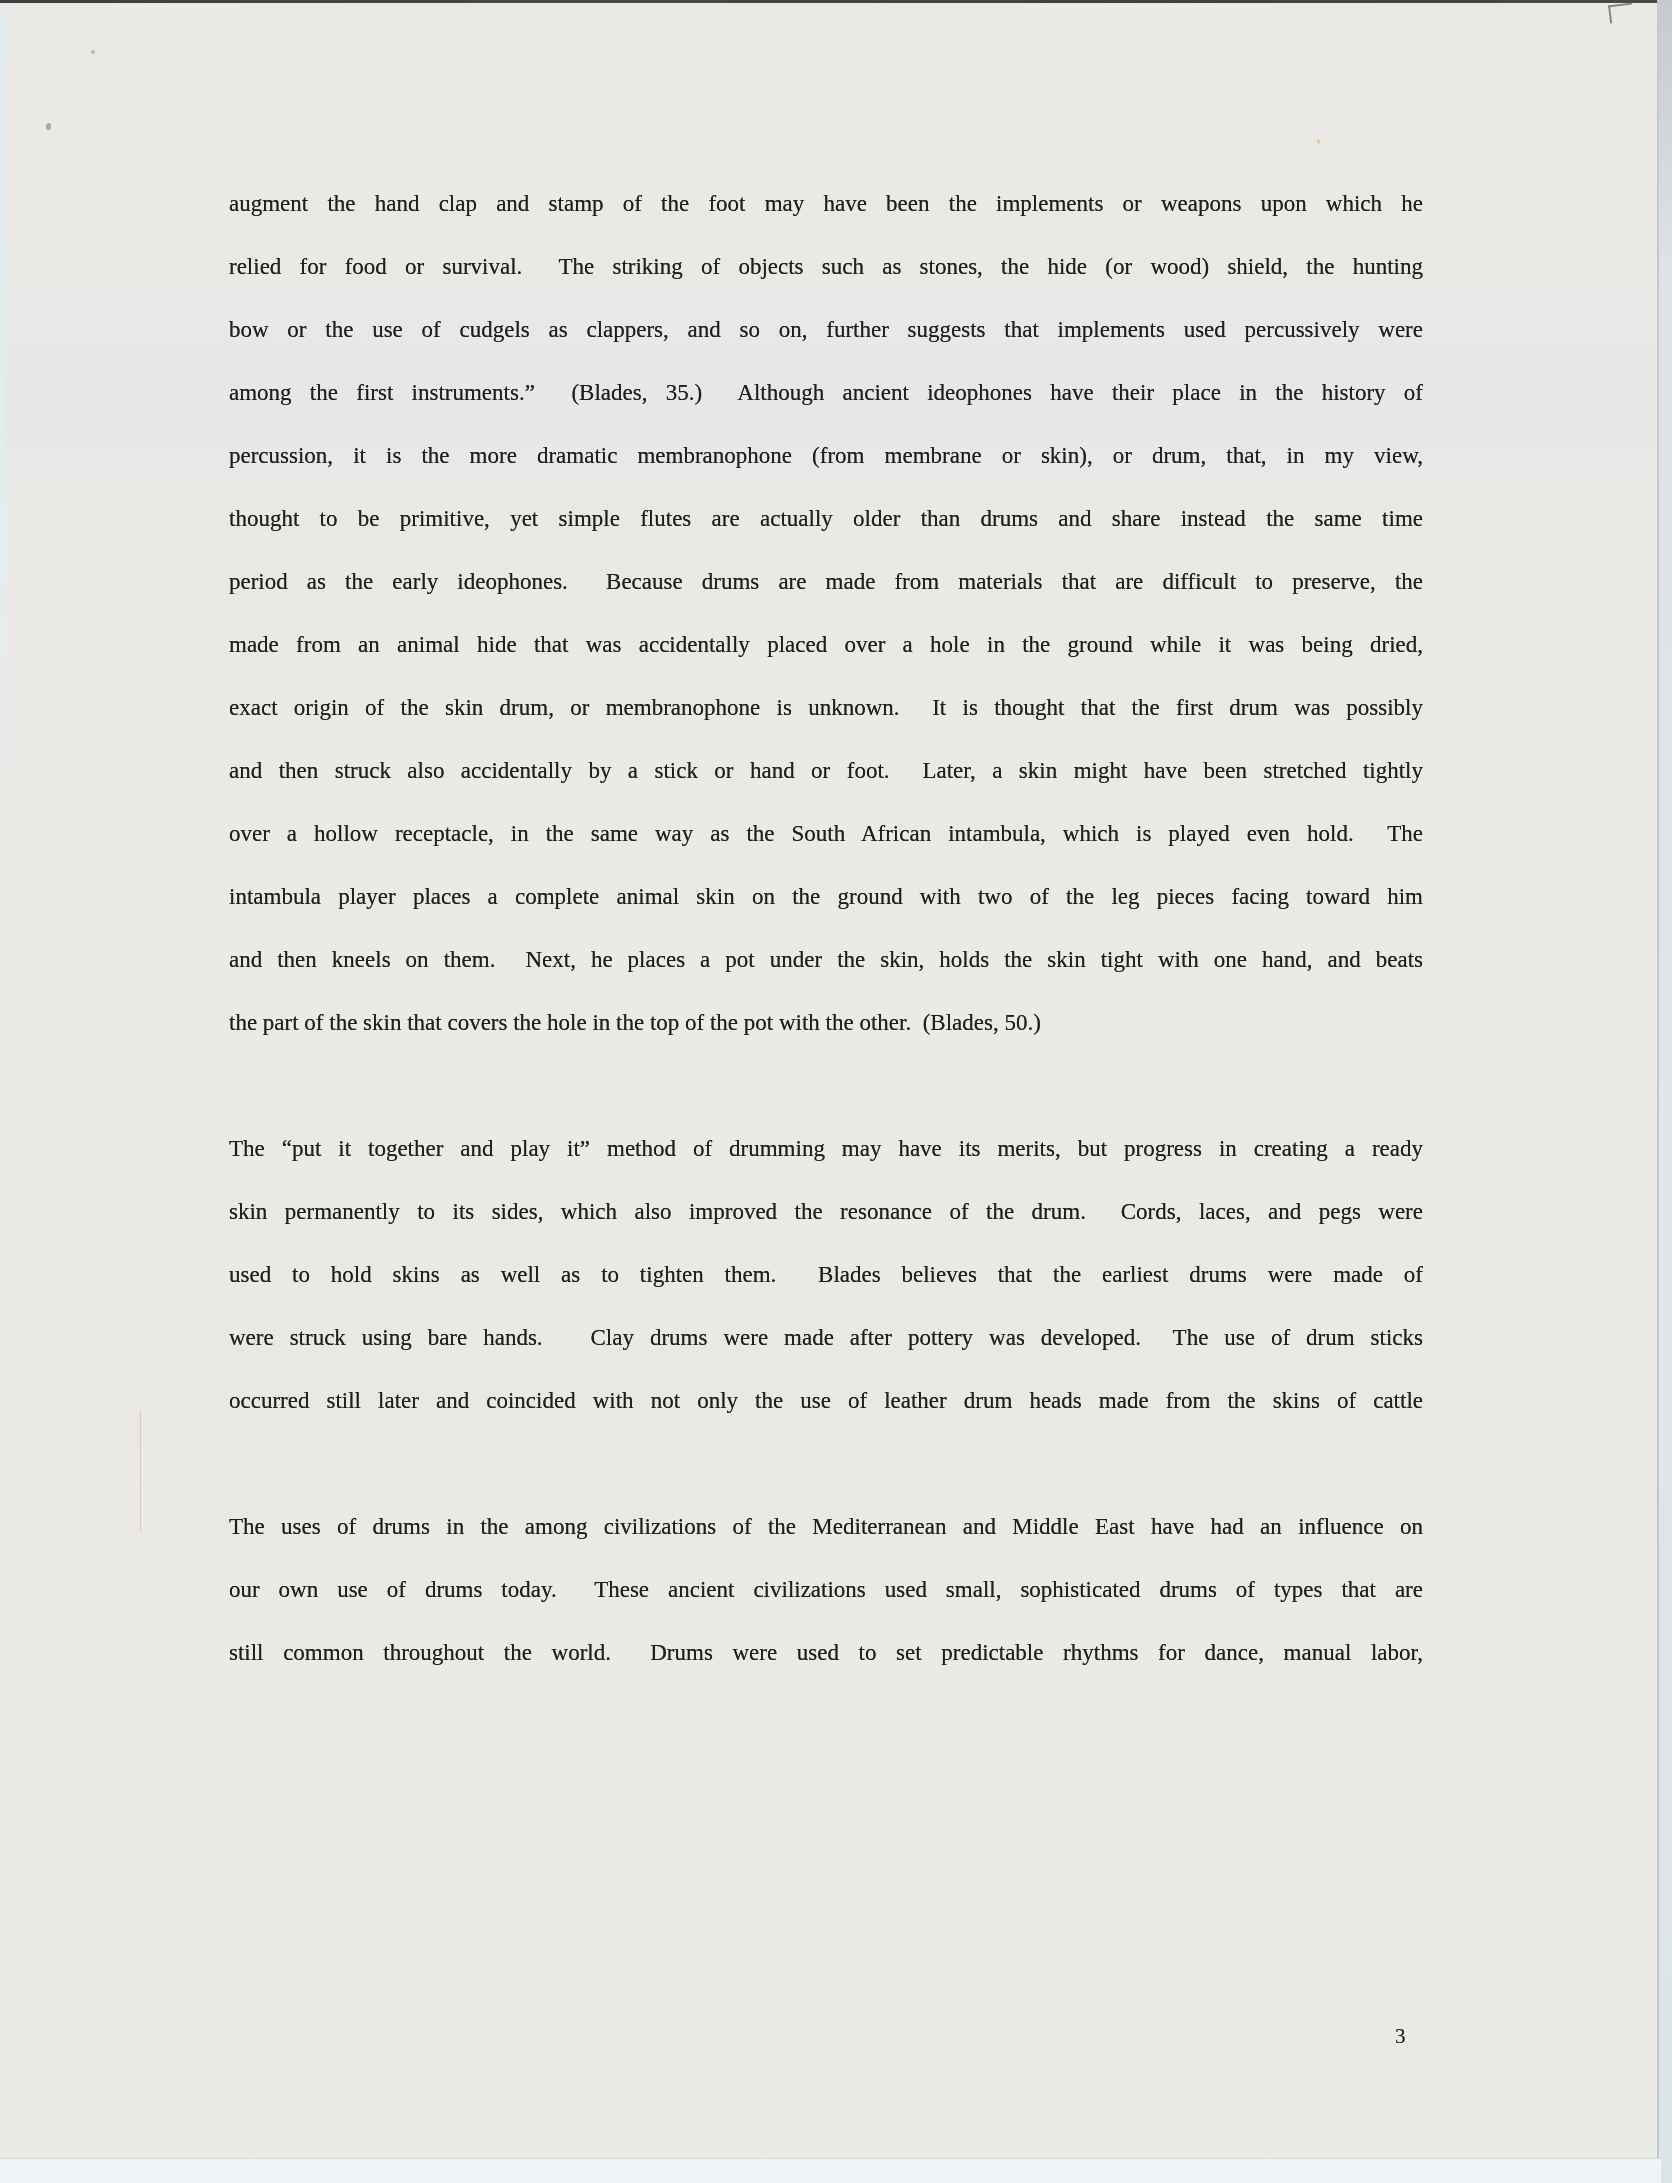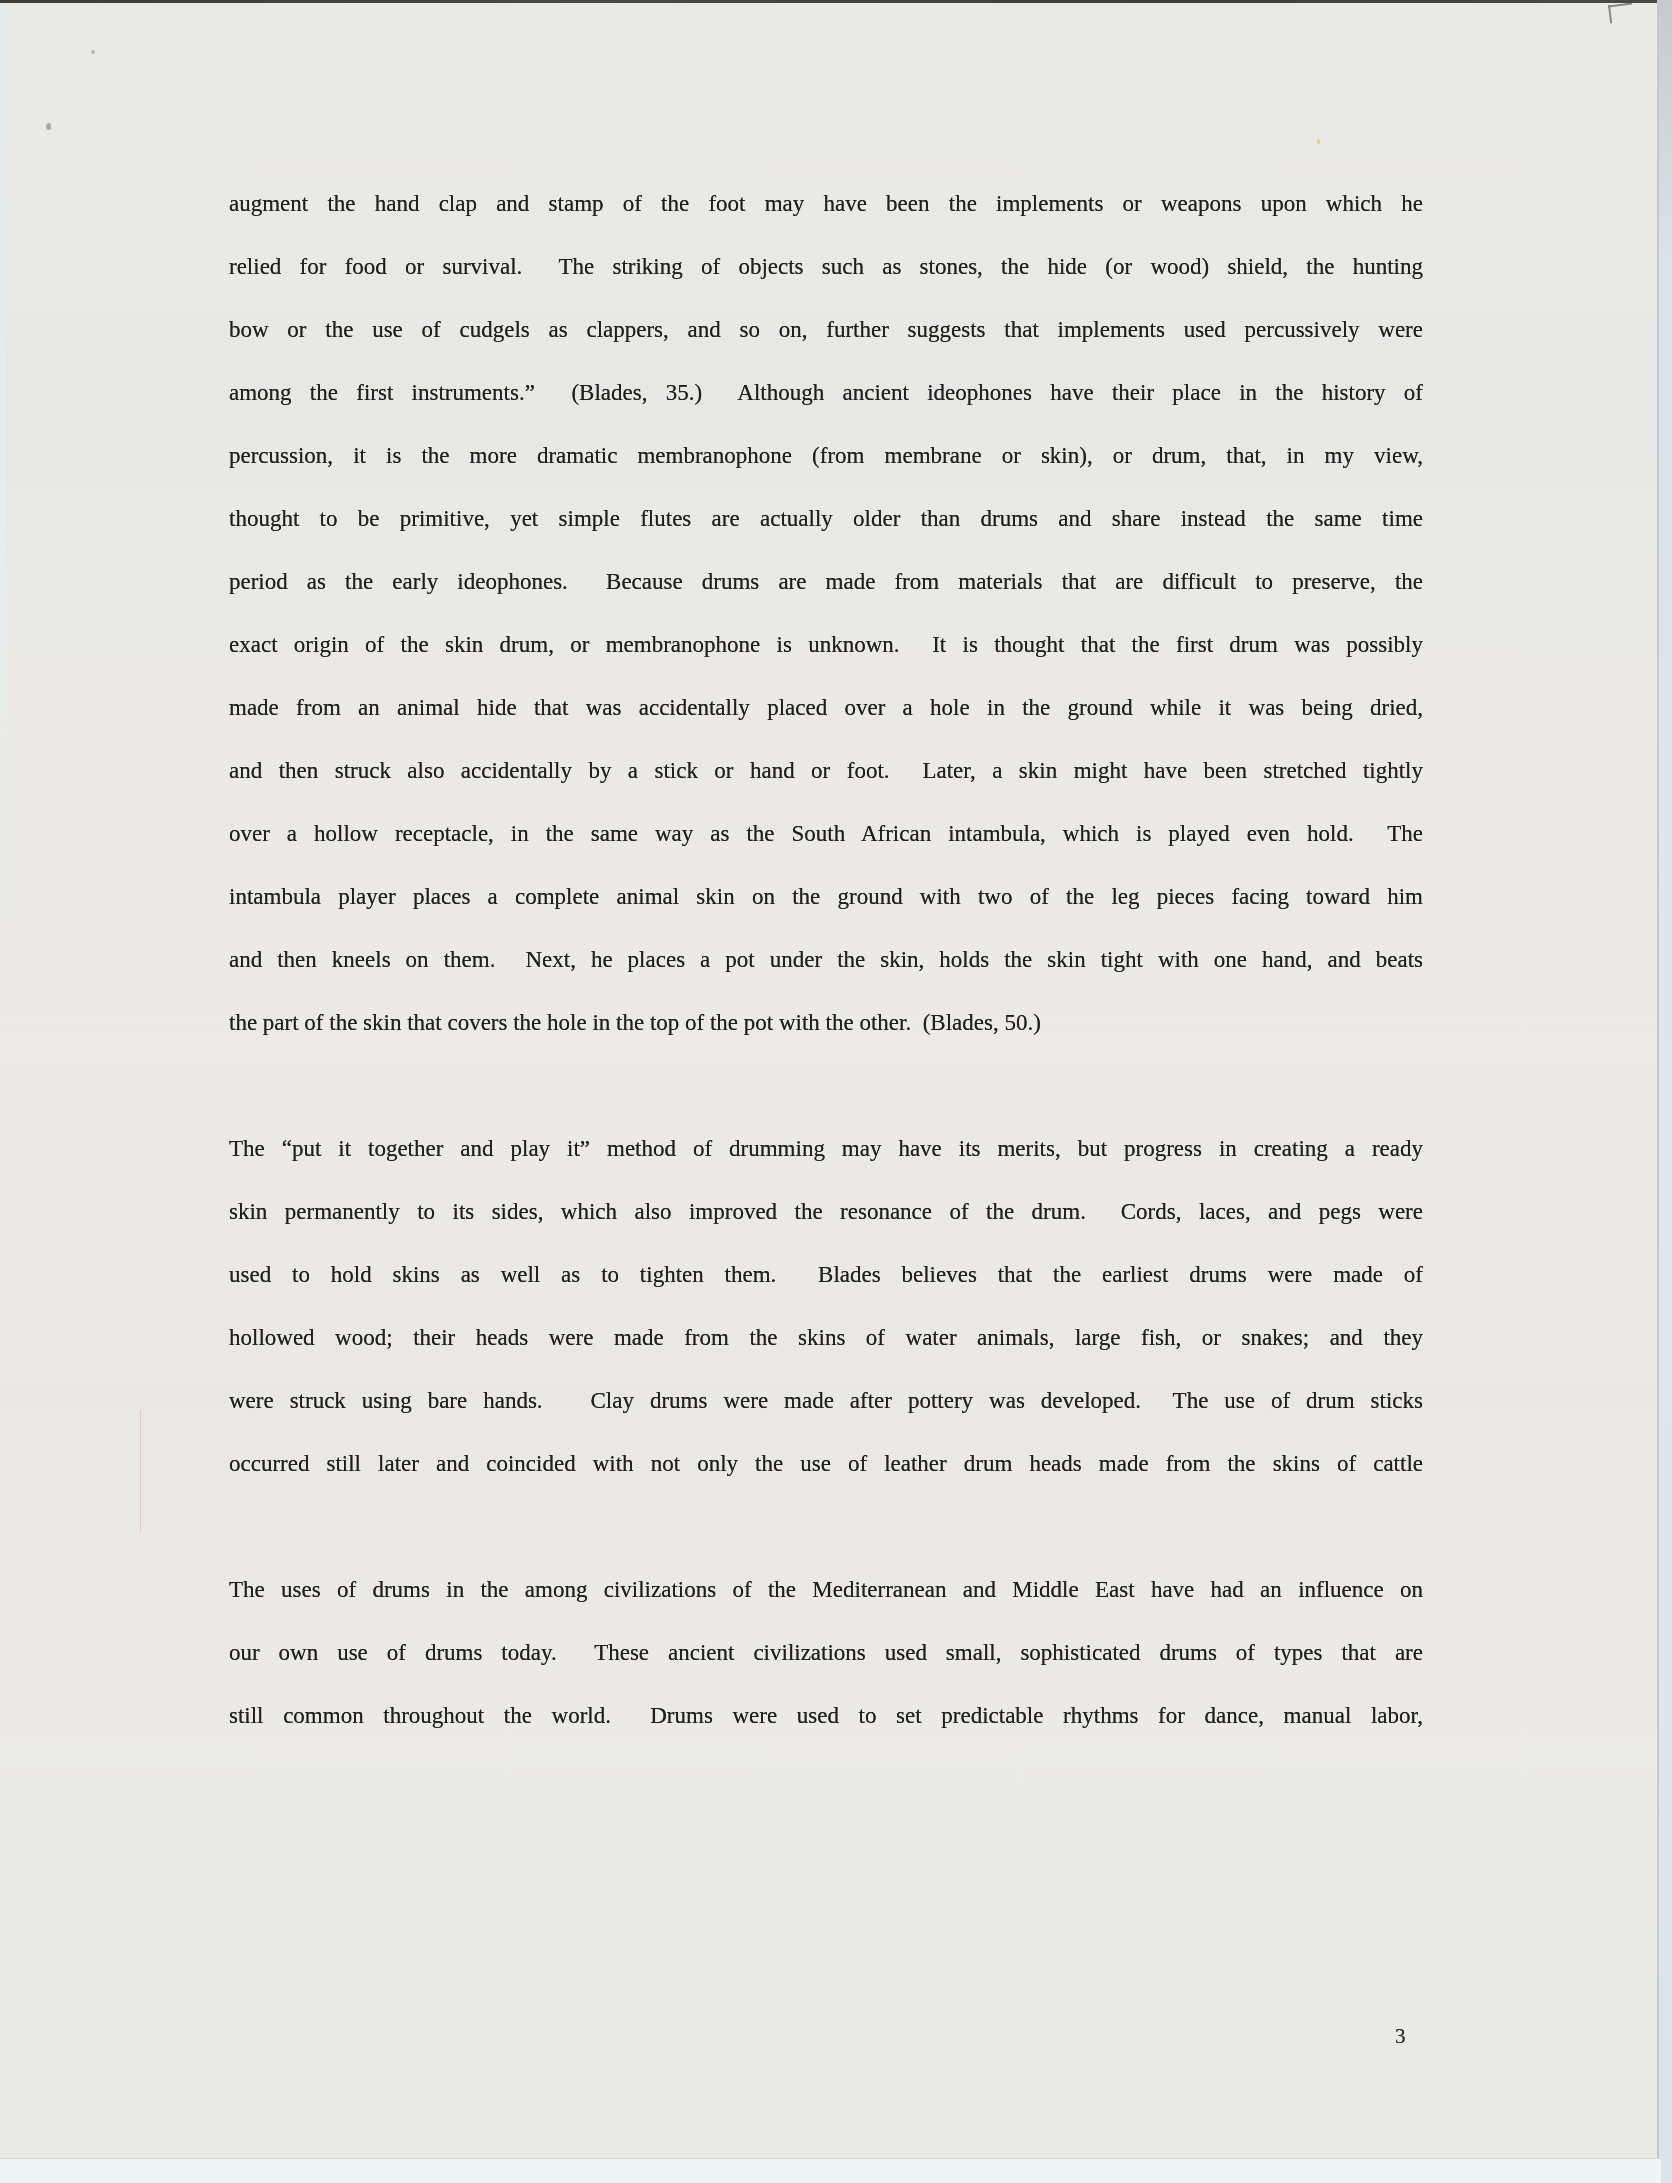--- a/index.html
+++ b/index.html
@@ -88,34 +88,33 @@
   <div class="text-block">
 
     <div class="para">
       <div class="line">augment the hand clap and stamp of the foot may have been the implements or weapons upon which he</div>
       <div class="line">relied for food or survival.  The striking of objects such as stones, the hide (or wood) shield, the hunting</div>
       <div class="line">bow or the use of cudgels as clappers, and so on, further suggests that implements used percussively were</div>
       <div class="line">among the first instruments.”  (Blades, 35.)  Although ancient ideophones have their place in the history of</div>
       <div class="line">percussion, it is the more dramatic membranophone (from membrane or skin), or drum, that, in my view,</div>
       <div class="line">thought to be primitive, yet simple flutes are actually older than drums and share instead the same time</div>
       <div class="line">period as the early ideophones.  Because drums are made from materials that are difficult to preserve, the</div>
+      <div class="line">made from an animal hide that was accidentally placed over a hole in the ground while it was being dried,</div>
       <div class="line">exact origin of the skin drum, or membranophone is unknown.  It is thought that the first drum was possibly</div>
-      <div class="line">made from an animal hide that was accidentally placed over a hole in the ground while it was being dried,</div>
       <div class="line">and then struck also accidentally by a stick or hand or foot.  Later, a skin might have been stretched tightly</div>
       <div class="line">over a hollow receptacle, in the same way as the South African intambula, which is played even hold.  The</div>
       <div class="line">intambula player places a complete animal skin on the ground with two of the leg pieces facing toward him</div>
       <div class="line">and then kneels on them.  Next, he places a pot under the skin, holds the skin tight with one hand, and beats</div>
       <div class="line short">the part of the skin that covers the hole in the top of the pot with the other.  (Blades, 50.)</div>
     </div>
 
     <div class="para">
       <div class="line">The “put it together and play it” method of drumming may have its merits, but progress in creating a ready</div>
       <div class="line">skin permanently to its sides, which also improved the resonance of the drum.  Cords, laces, and pegs were</div>
       <div class="line">used to hold skins as well as to tighten them.  Blades believes that the earliest drums were made of</div>
-      <div class="line">hollowed wood; their heads were made from the skins of water animals, large fish, or snakes; and they</div>
       <div class="line">were struck using bare hands.   Clay drums were made after pottery was developed.  The use of drum sticks</div>
       <div class="line">occurred still later and coincided with not only the use of leather drum heads made from the skins of cattle</div>
     </div>
 
     <div class="para">
       <div class="line">The uses of drums in the among civilizations of the Mediterranean and Middle East have had an influence on</div>
       <div class="line">our own use of drums today.  These ancient civilizations used small, sophisticated drums of types that are</div>
       <div class="line">still common throughout the world.  Drums were used to set predictable rhythms for dance, manual labor,</div>
     </div>
 

